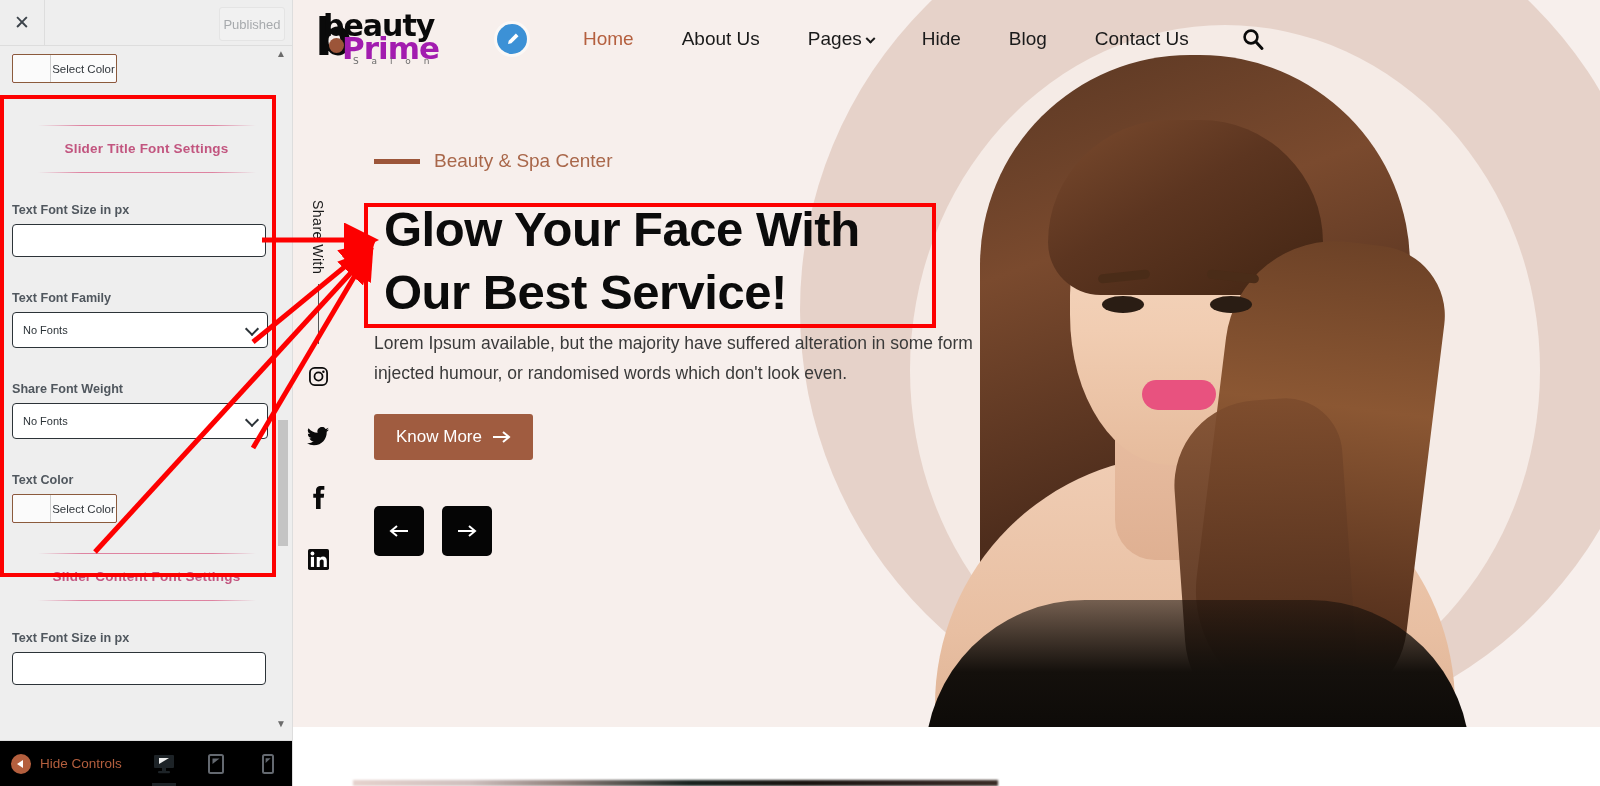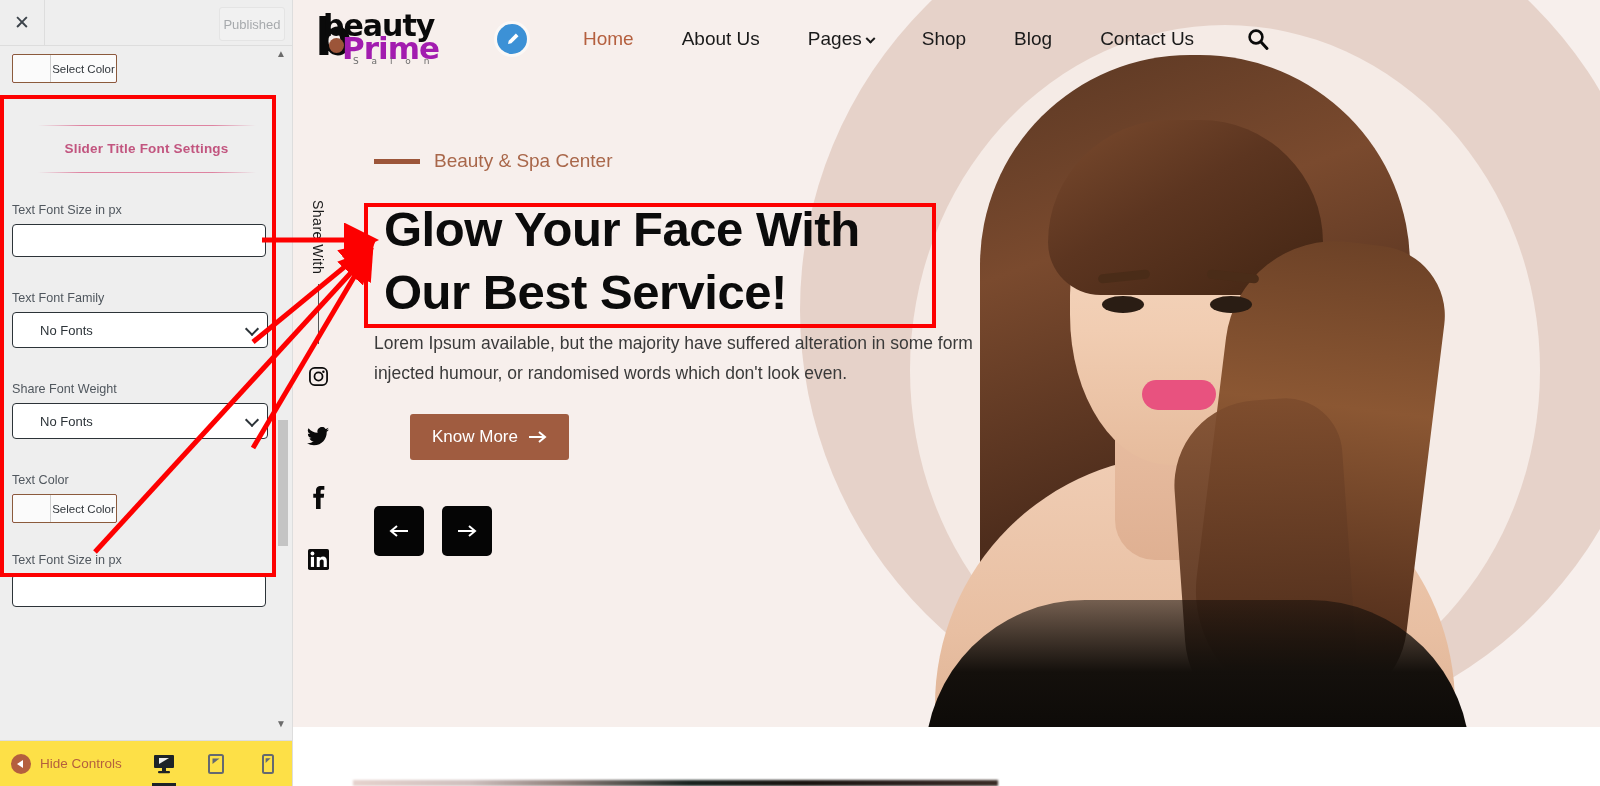--- a/index.html
+++ b/index.html
@@ -92,39 +92,39 @@
   .section-title .bar {
     height: 1px; width: 218px; margin: 0 auto;
     background: linear-gradient(to right, rgba(219,112,147,0) 0%, rgba(219,112,147,.85) 20%, rgba(219,112,147,.85) 80%, rgba(219,112,147,0) 100%);
   }
   .section-title .txt {
     font-size: 13.5px; font-weight: bold; color: #c2557f;
     letter-spacing: .2px; padding: 15px 0 16px;
   }
 
   .field-label {
-    font-size: 12.6px; font-weight: normal; color: #50575e;
+    font-size: 12.6px; font-weight: bold; color: #50575e;
     margin: 0 0 7px 0;
   }
   .text-input {
     width: 254px; height: 33px;
     background: #ffffff;
     border: 1px solid #2c3338; border-radius: 4px;
     font-size: 13px; color: #2c3338;
     padding: 0 8px;
     font-family: "Liberation Sans", sans-serif;
   }
   .select-box {
     position: relative;
     width: 256px; height: 36px;
     background: #ffffff;
     border: 1px solid #2c3338; border-radius: 4px;
     display: flex; align-items: center;
-    padding: 0 27px;
-    font-size: 13px; color: #2c3338;
+    padding: 0 10px;
+    font-size: 11px; color: #2c3338;
     cursor: pointer;
   }
   .select-box .chev {
     position: absolute; right: 10px; top: 50%;
     width: 10px; height: 10px; margin-top: -6px;
     border-right: 2px solid #2c3338;
     border-bottom: 2px solid #2c3338;
     transform: rotate(45deg);
   }
 
@@ -137,21 +137,21 @@
     width: 276px; height: 482px;
     border: 4px solid #fd0000;
     pointer-events: none;
     z-index: 40;
   }
 
   
   .cz-footer {
     position: absolute; left: 0; bottom: 0;
     width: 293px; height: 46px;
-    background: #fde047;
+    background: #000000;
     border-top: 1px solid #dddddd;
     display: flex; align-items: center;
   }
   .hide-controls {
     display: flex; align-items: center; gap: 9px;
     margin-left: 11px; cursor: pointer;
   }
   .hc-circle {
     width: 20px; height: 20px; border-radius: 50%;
     background: #b45f3e;
@@ -291,21 +291,20 @@
     width: 600px;
   }
   .know-btn {
     margin-top: 26px;
     background: #a05c40; color: #fff;
     border: none; border-radius: 3px;
     height: 46px; padding: 0 22px;
     font-size: 17px; display: inline-flex; align-items: center; gap: 11px;
     cursor: pointer;
     font-family: "Liberation Sans", sans-serif;
-    margin-left: 36px;
   }
   .slider-navs { margin-top: 46px; display: flex; gap: 18px; }
   .sn-btn {
     width: 50px; height: 50px; border-radius: 5px;
     background: #050505; color: #fff; border: none;
     font-size: 20px; display: flex; align-items: center; justify-content: center;
     cursor: pointer;
   }
 
   
@@ -437,20 +436,25 @@
           <div class="blk" style="margin-bottom:30px;">
             <div class="field-label">Text Color</div>
             <div class="colorpick">
               <div class="swatch"></div>
               <div class="cplabel">Select Color</div>
             </div>
           </div>
         </div>
 
         <div style="margin-top:26px;">
+          <div class="section-title">
+            <div class="bar"></div>
+            <div class="txt">Slider Content Font Settings</div>
+            <div class="bar"></div>
+          </div>
 
           <div class="blk" style="margin-top:30px;">
             <div class="field-label">Text Font Size in px</div>
             <input class="text-input" type="text" placeholder="" style="">
           </div>
         </div>
 
       </div>
     </div>
 
@@ -526,21 +530,21 @@
         <div class="edit-pencil">
           <svg width="15" height="15" viewBox="0 0 16 16">
             <path d="M11.6 1.6l2.8 2.8-7.6 7.6-3.6.8.8-3.6z" fill="#fff"></path>
           </svg>
         </div>
 
         <nav class="nav">
           <a href="#" class="active"><span>Home</span></a>
           <a href="#"><span>About Us</span></a>
           <a href="#"><span>Pages</span><i class="caret"></i></a>
-          <a href="#"><span>Shop</span></a>
+          <a href="#"><span>Hide</span></a>
           <a href="#"><span>Blog</span></a>
           <a href="#"><span>Contact Us</span></a>
         </nav>
 
         <div class="search-btn">
           <svg width="24" height="24" viewBox="0 0 24 24">
             <circle cx="10" cy="10" r="6.4" fill="none" stroke="#0a0a0a" stroke-width="2.6"></circle>
             <line x1="14.8" y1="14.8" x2="21" y2="21.5" stroke="#0a0a0a" stroke-width="3" stroke-linecap="round"></line>
           </svg>
         </div>

